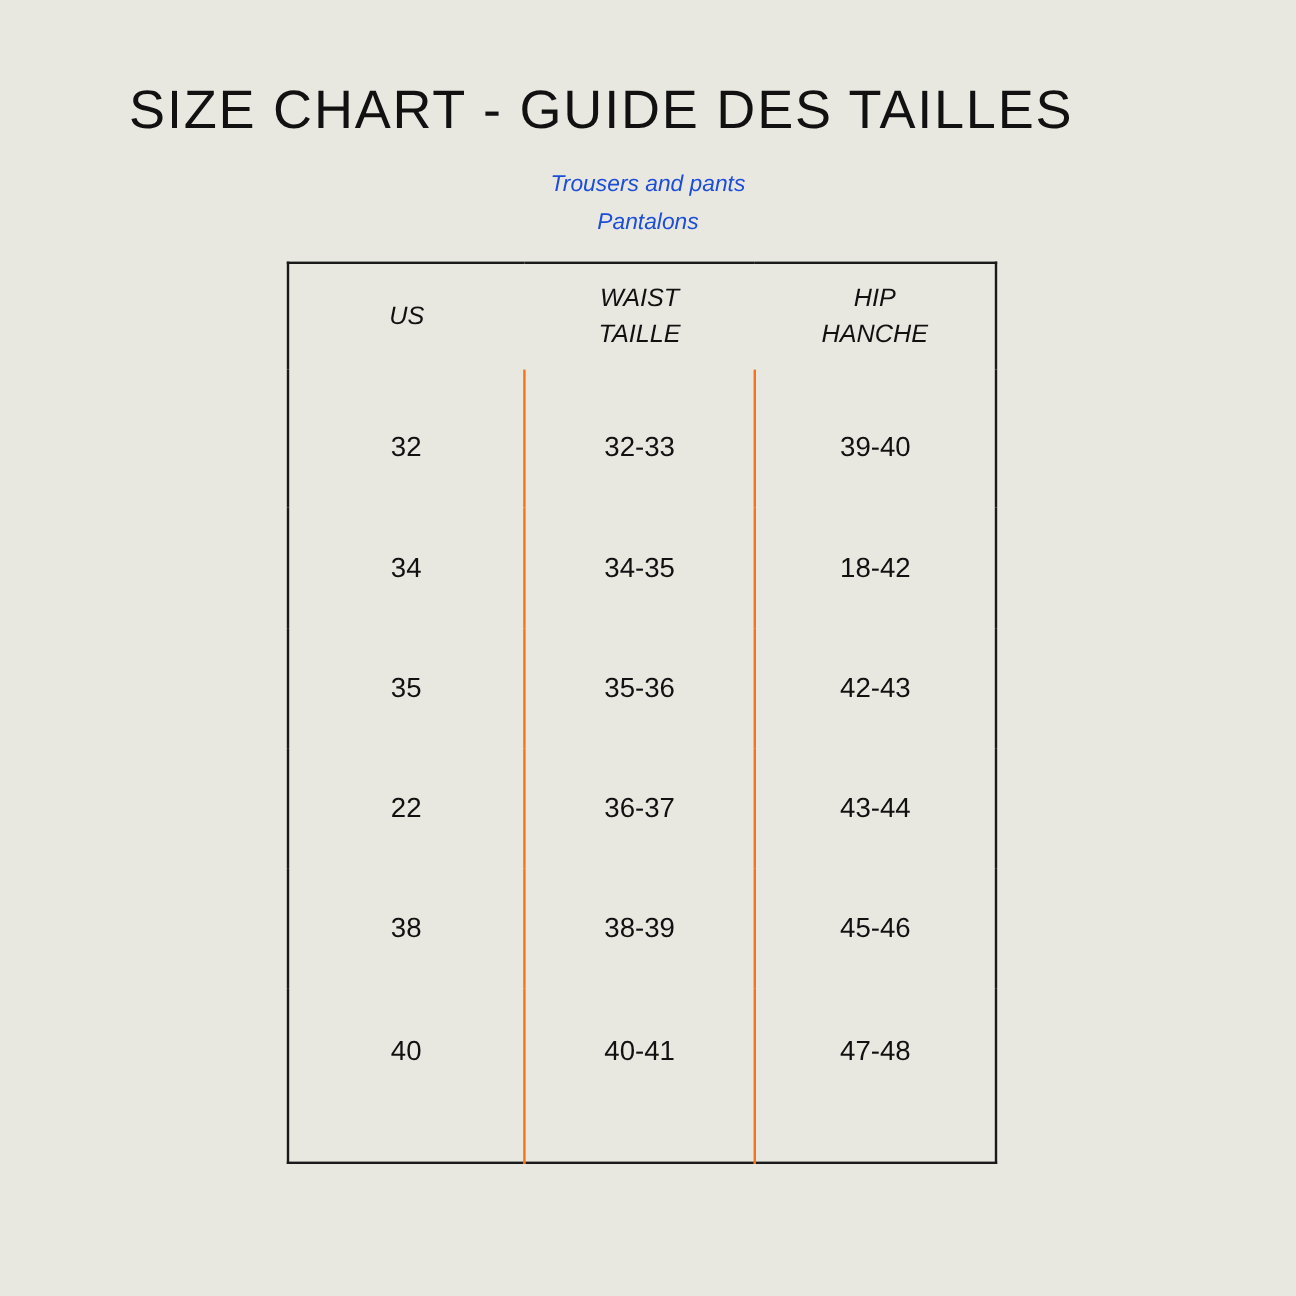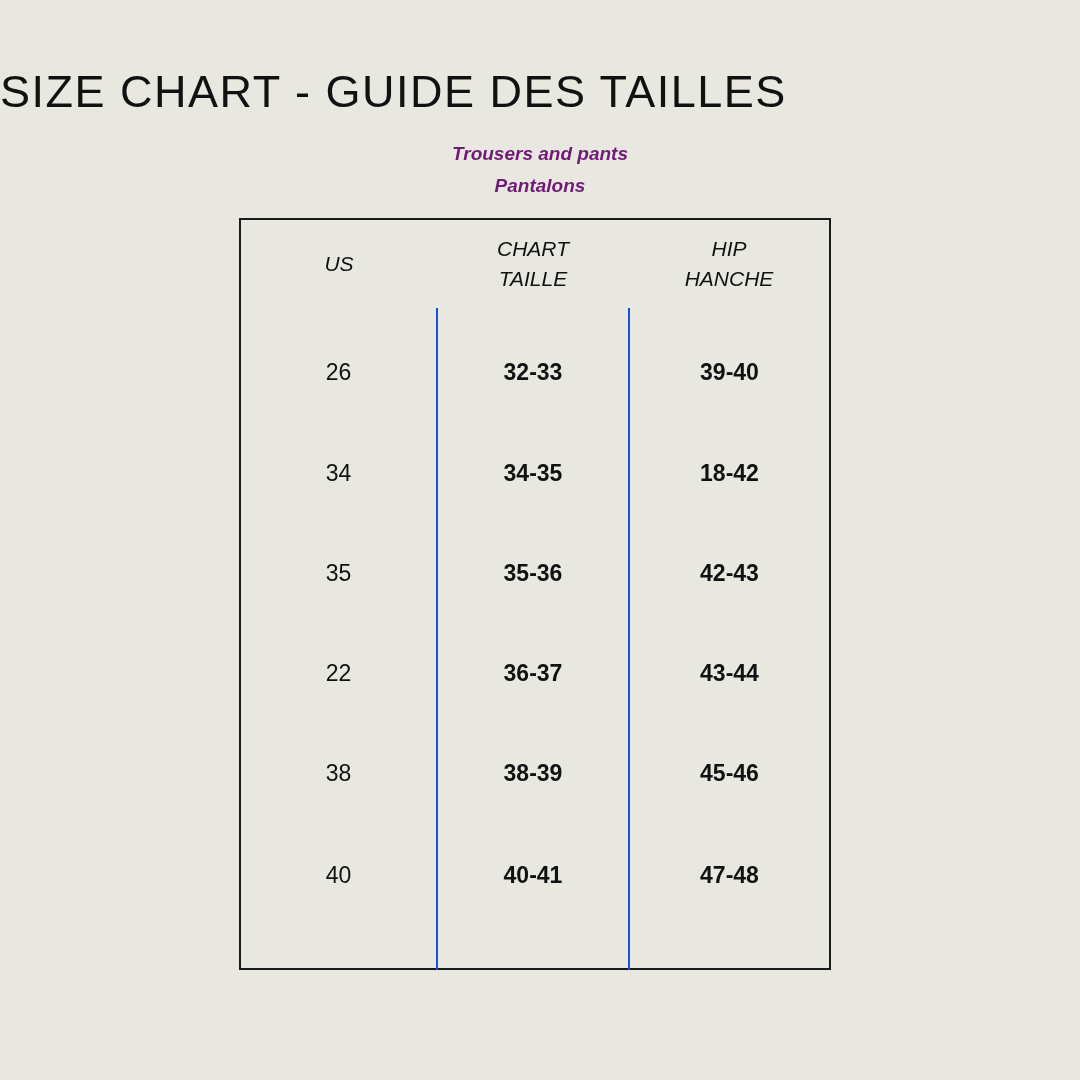--- a/index.html
+++ b/index.html
@@ -18,39 +18,39 @@
     position: relative;
     width: 1080px;
     height: 1080px;
     box-sizing: border-box;
   }
   .title {
     position: absolute;
     top: 66px;
     left: 0;
     width: 1002px;
+    text-align: center;
     font-size: 45px;
     letter-spacing: 1.5px;
     font-weight: 400;
     color: #111111;
     white-space: nowrap;
   }
   .subtitle-block {
     position: absolute;
     top: 138px;
     left: 0;
     width: 1080px;
     text-align: center;
   }
   .subtitle-line {
     font-size: 19px;
     font-style: italic;
     line-height: 32px;
-    color: #701a75;
-    font-weight: bold;
+    color: #1d4ed8;
   }
   .table-wrap {
     position: absolute;
     left: 239px;
     top: 218px;
     width: 588px;
     height: 752px;
   }
   table.size-table {
     border-collapse: collapse;
@@ -91,22 +91,21 @@
     border-left: 2px solid #1a1a1a;
     border-right: 2px solid #1a1a1a;
   }
   
   thead tr th {
     border-bottom: 2px solid #1a1a1a;
   }
   
   tbody td.col-waist,
   tbody td.col-hip {
-    border-left: 2px solid #1d4ed8;
-    font-weight: bold;
+    border-left: 2px solid #f97316;
   }
   tbody tr:first-child td {
     padding-top: 14px;
   }
   tbody tr:last-child td {
     padding-bottom: 40px;
   }
 </style>
 </head>
 <body>
@@ -121,32 +120,32 @@
   </div>
 
   <div class="table-wrap">
     <table class="size-table">
       <thead>
         <tr>
           <th class="col-us">
             <div class="hdr-inner">US</div>
           </th>
           <th class="col-waist">
-            <div class="hdr-inner">CHART</div>
+            <div class="hdr-inner">WAIST</div>
             <div class="hdr-inner">TAILLE</div>
           </th>
           <th class="col-hip">
             <div class="hdr-inner">HIP</div>
             <div class="hdr-inner">HANCHE</div>
           </th>
         </tr>
       </thead>
       <tbody>
         <tr>
-          <td class="col-us">26</td>
+          <td class="col-us">32</td>
           <td class="col-waist">32-33</td>
           <td class="col-hip">39-40</td>
         </tr>
         <tr>
           <td class="col-us">34</td>
           <td class="col-waist">34-35</td>
           <td class="col-hip">18-42</td>
         </tr>
         <tr>
           <td class="col-us">35</td>

